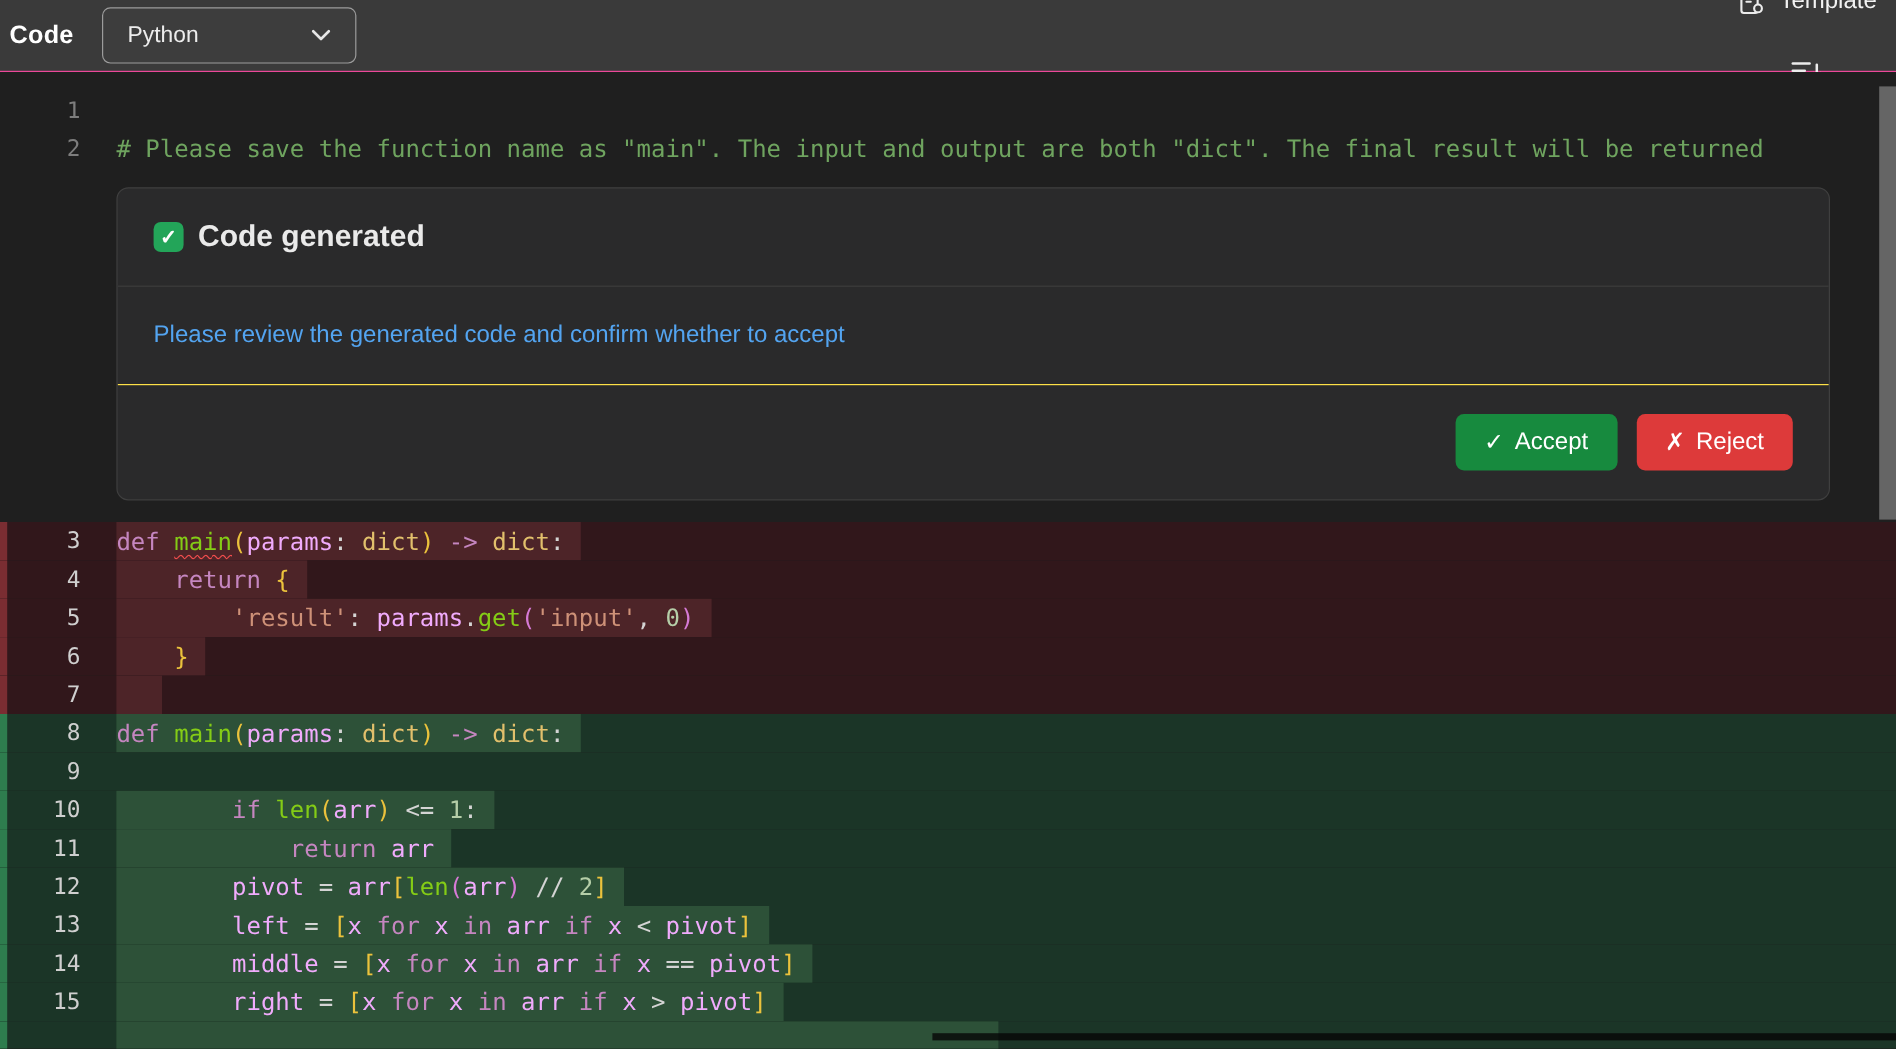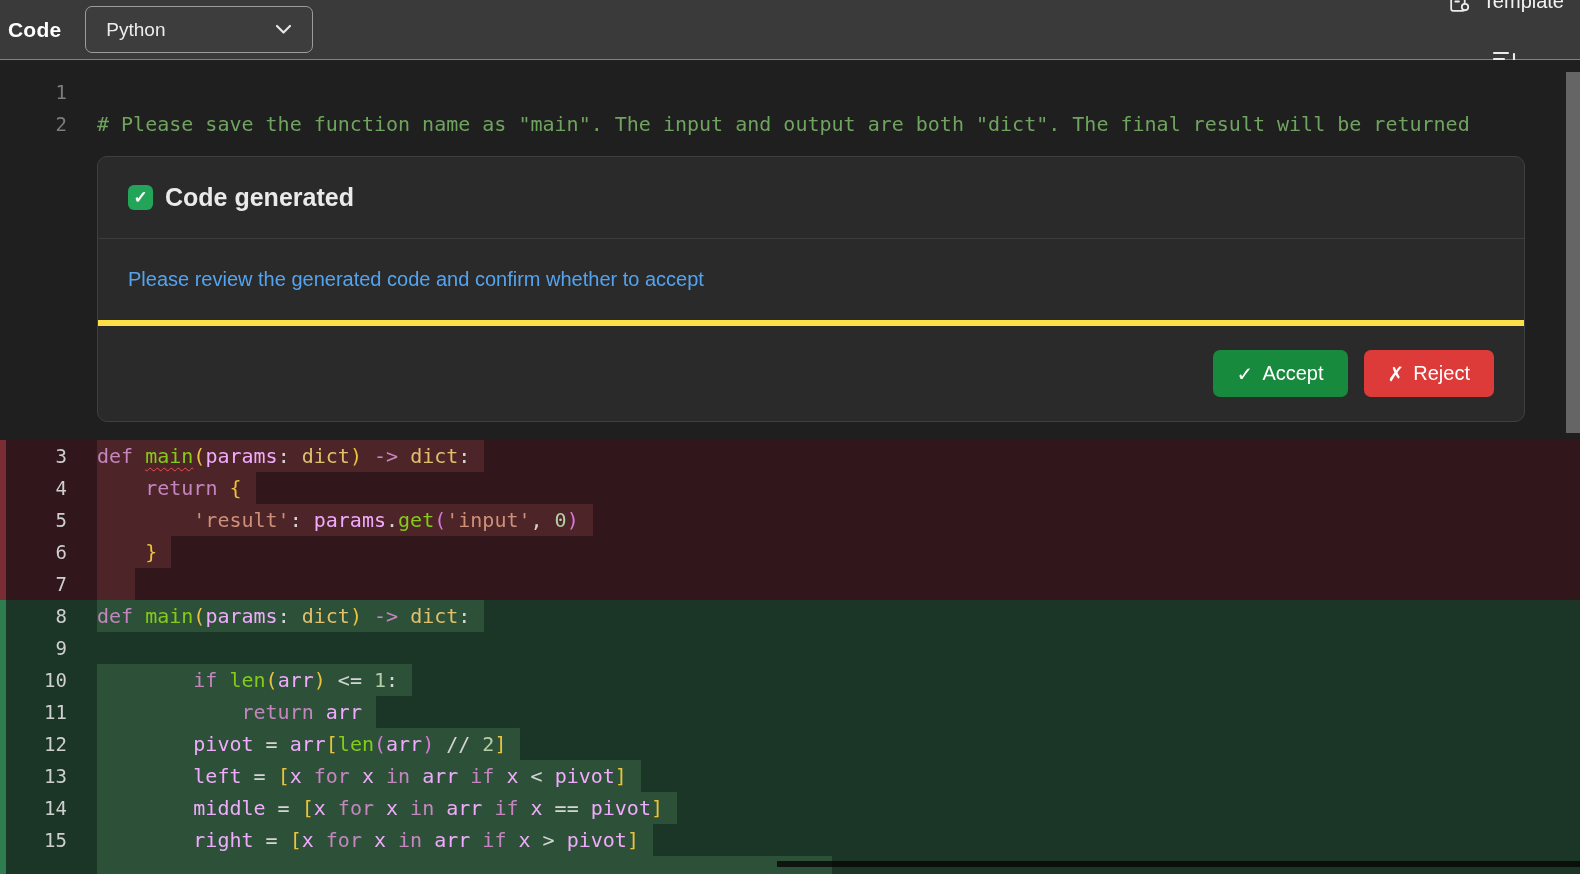--- a/index.html
+++ b/index.html
@@ -6,21 +6,21 @@
   html,body { width:1580px; height:874px; overflow:hidden; }
   body { background:#1f1f1f; font-family:"Liberation Sans", sans-serif; }
 
   
   .topbar {
     height:60px; background:#3a3a3a; display:flex; align-items:center;
     padding:0 16px 0 8px; border-bottom:1px solid #ec4899;
   }
   .topbar-title { color:#ffffff; font-weight:bold; font-size:21px; letter-spacing:.2px; }
   .lang-select {
-    margin-left:24px; width:228px; height:47px; border:1.5px solid #9c9c9c;
+    margin-left:24px; width:212px; height:47px; border:1.5px solid #9c9c9c;
     border-radius:7px; display:flex; align-items:center; justify-content:space-between;
     padding:0 20px; color:#ececec; font-size:19px; background:#3d3d3d; cursor:pointer;
   }
   .topbar-right { margin-left:auto; display:flex; align-items:center; gap:34px;flex-direction:column; }
   .template-btn { display:flex; align-items:center; gap:11px; color:#f2f2f2; font-size:20px; cursor:pointer; }
   .icon-btn { display:flex; align-items:center; cursor:pointer; }
 
   
   .editor {
     position:relative; height:814px; background:#1f1f1f; padding-top:16px;
@@ -65,21 +65,21 @@
   .dialog {
     margin:16px 55px 18px 97px; background:#2a2a2b; border:1px solid #3f3f3f;
     border-radius:10px; overflow:hidden; font-family:"Liberation Sans", sans-serif;
   }
   .dialog-header { display:flex; align-items:center; gap:12px; padding:26px 30px; border-bottom:1px solid #3c3c3c; }
   .check-badge {
     width:25px; height:25px; background:#23a559; border-radius:6px; color:#ffffff;
     display:flex; align-items:center; justify-content:center; font-size:17px; font-weight:bold;
   }
   .dialog-title { color:#eaeaea; font-weight:bold; font-size:25px; }
-  .dialog-body { padding:29px 30px; border-bottom:6px solid #fde047; }
+  .dialog-body { padding:29px 30px; border-bottom:1px solid #fde047; }
   .dialog-msg { color:#53a4f0; font-size:20px; }
   .dialog-footer { display:flex; justify-content:flex-end; align-items:center; gap:16px; padding:24px 30px; }
   .btn {
     height:47px; border:none; border-radius:7px; color:#ffffff; font-size:20px;
     padding:0 24px; display:flex; align-items:center; gap:9px; cursor:pointer;
     font-family:"Liberation Sans", sans-serif;
   }
   .btn-accept { background:#178a3e; }
   .btn-reject { background:#dd3a3a; }
 

